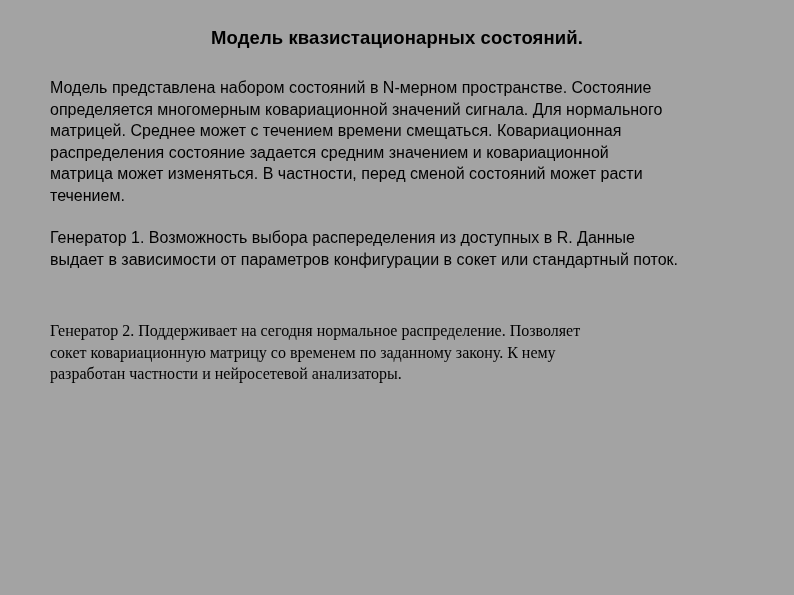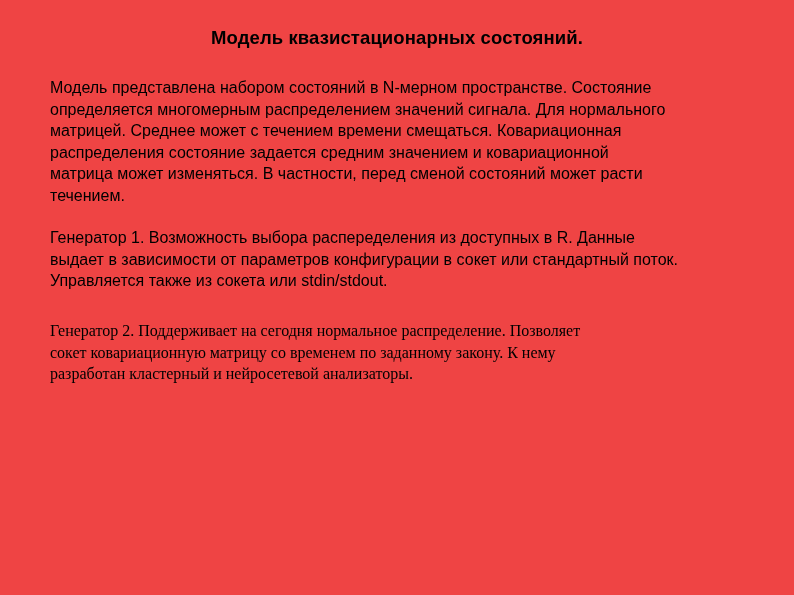--- a/index.html
+++ b/index.html
@@ -12,21 +12,21 @@
       height: 595px;
       position: relative;
       overflow: hidden;
       font-family: "Liberation Sans", sans-serif;
       color: #000000;
     }
     .slide {
       position: absolute;
       left: 0; top: 0;
       width: 794px; height: 595px;
-      background: #ef4444;
+      background: #a3a3a3;
     }
     .title {
       position: absolute;
       left: 0;
       width: 794px;
       top: 26px;
       text-align: center;
       font-weight: bold;
       font-size: 18.5px;
       line-height: 24px;
@@ -49,31 +49,30 @@
     #p3 { top: 320px; font-family: Liberation Serif, serif; }
   </style>
 </head>
 <body>
 
 <div class="slide">
   <div class="title">Модель квазистационарных состояний.</div>
 
   <p class="para" id="p1">
     <span class="line">Модель представлена набором состояний в N-мерном пространстве. Состояние</span>
-    <span class="line">определяется многомерным распределением значений сигнала. Для нормального</span>
+    <span class="line">определяется многомерным ковариационной значений сигнала. Для нормального</span>
     <span class="line">матрицей. Среднее может с течением времени смещаться. Ковариационная</span>
     <span class="line">распределения состояние задается средним значением и ковариационной</span>
     <span class="line">матрица может изменяться. В частности, перед сменой состояний может расти</span>
     <span class="line">течением.</span>
   </p>
 
   <p class="para" id="p2">
     <span class="line">Генератор 1. Возможность выбора распеределения из доступных в R. Данные</span>
     <span class="line">выдает в зависимости от параметров конфигурации в сокет или стандартный поток.</span>
-    <span class="line">Управляется также из сокета или stdin/stdout.</span>
   </p>
 
   <p class="para" id="p3">
     <span class="line">Генератор 2. Поддерживает на сегодня нормальное распределение. Позволяет</span>
     <span class="line">сокет ковариационную матрицу со временем по заданному закону. К нему</span>
-    <span class="line">разработан кластерный и нейросетевой анализаторы.</span>
+    <span class="line">разработан частности и нейросетевой анализаторы.</span>
   </p>
 </div>
 
 </body></html>

